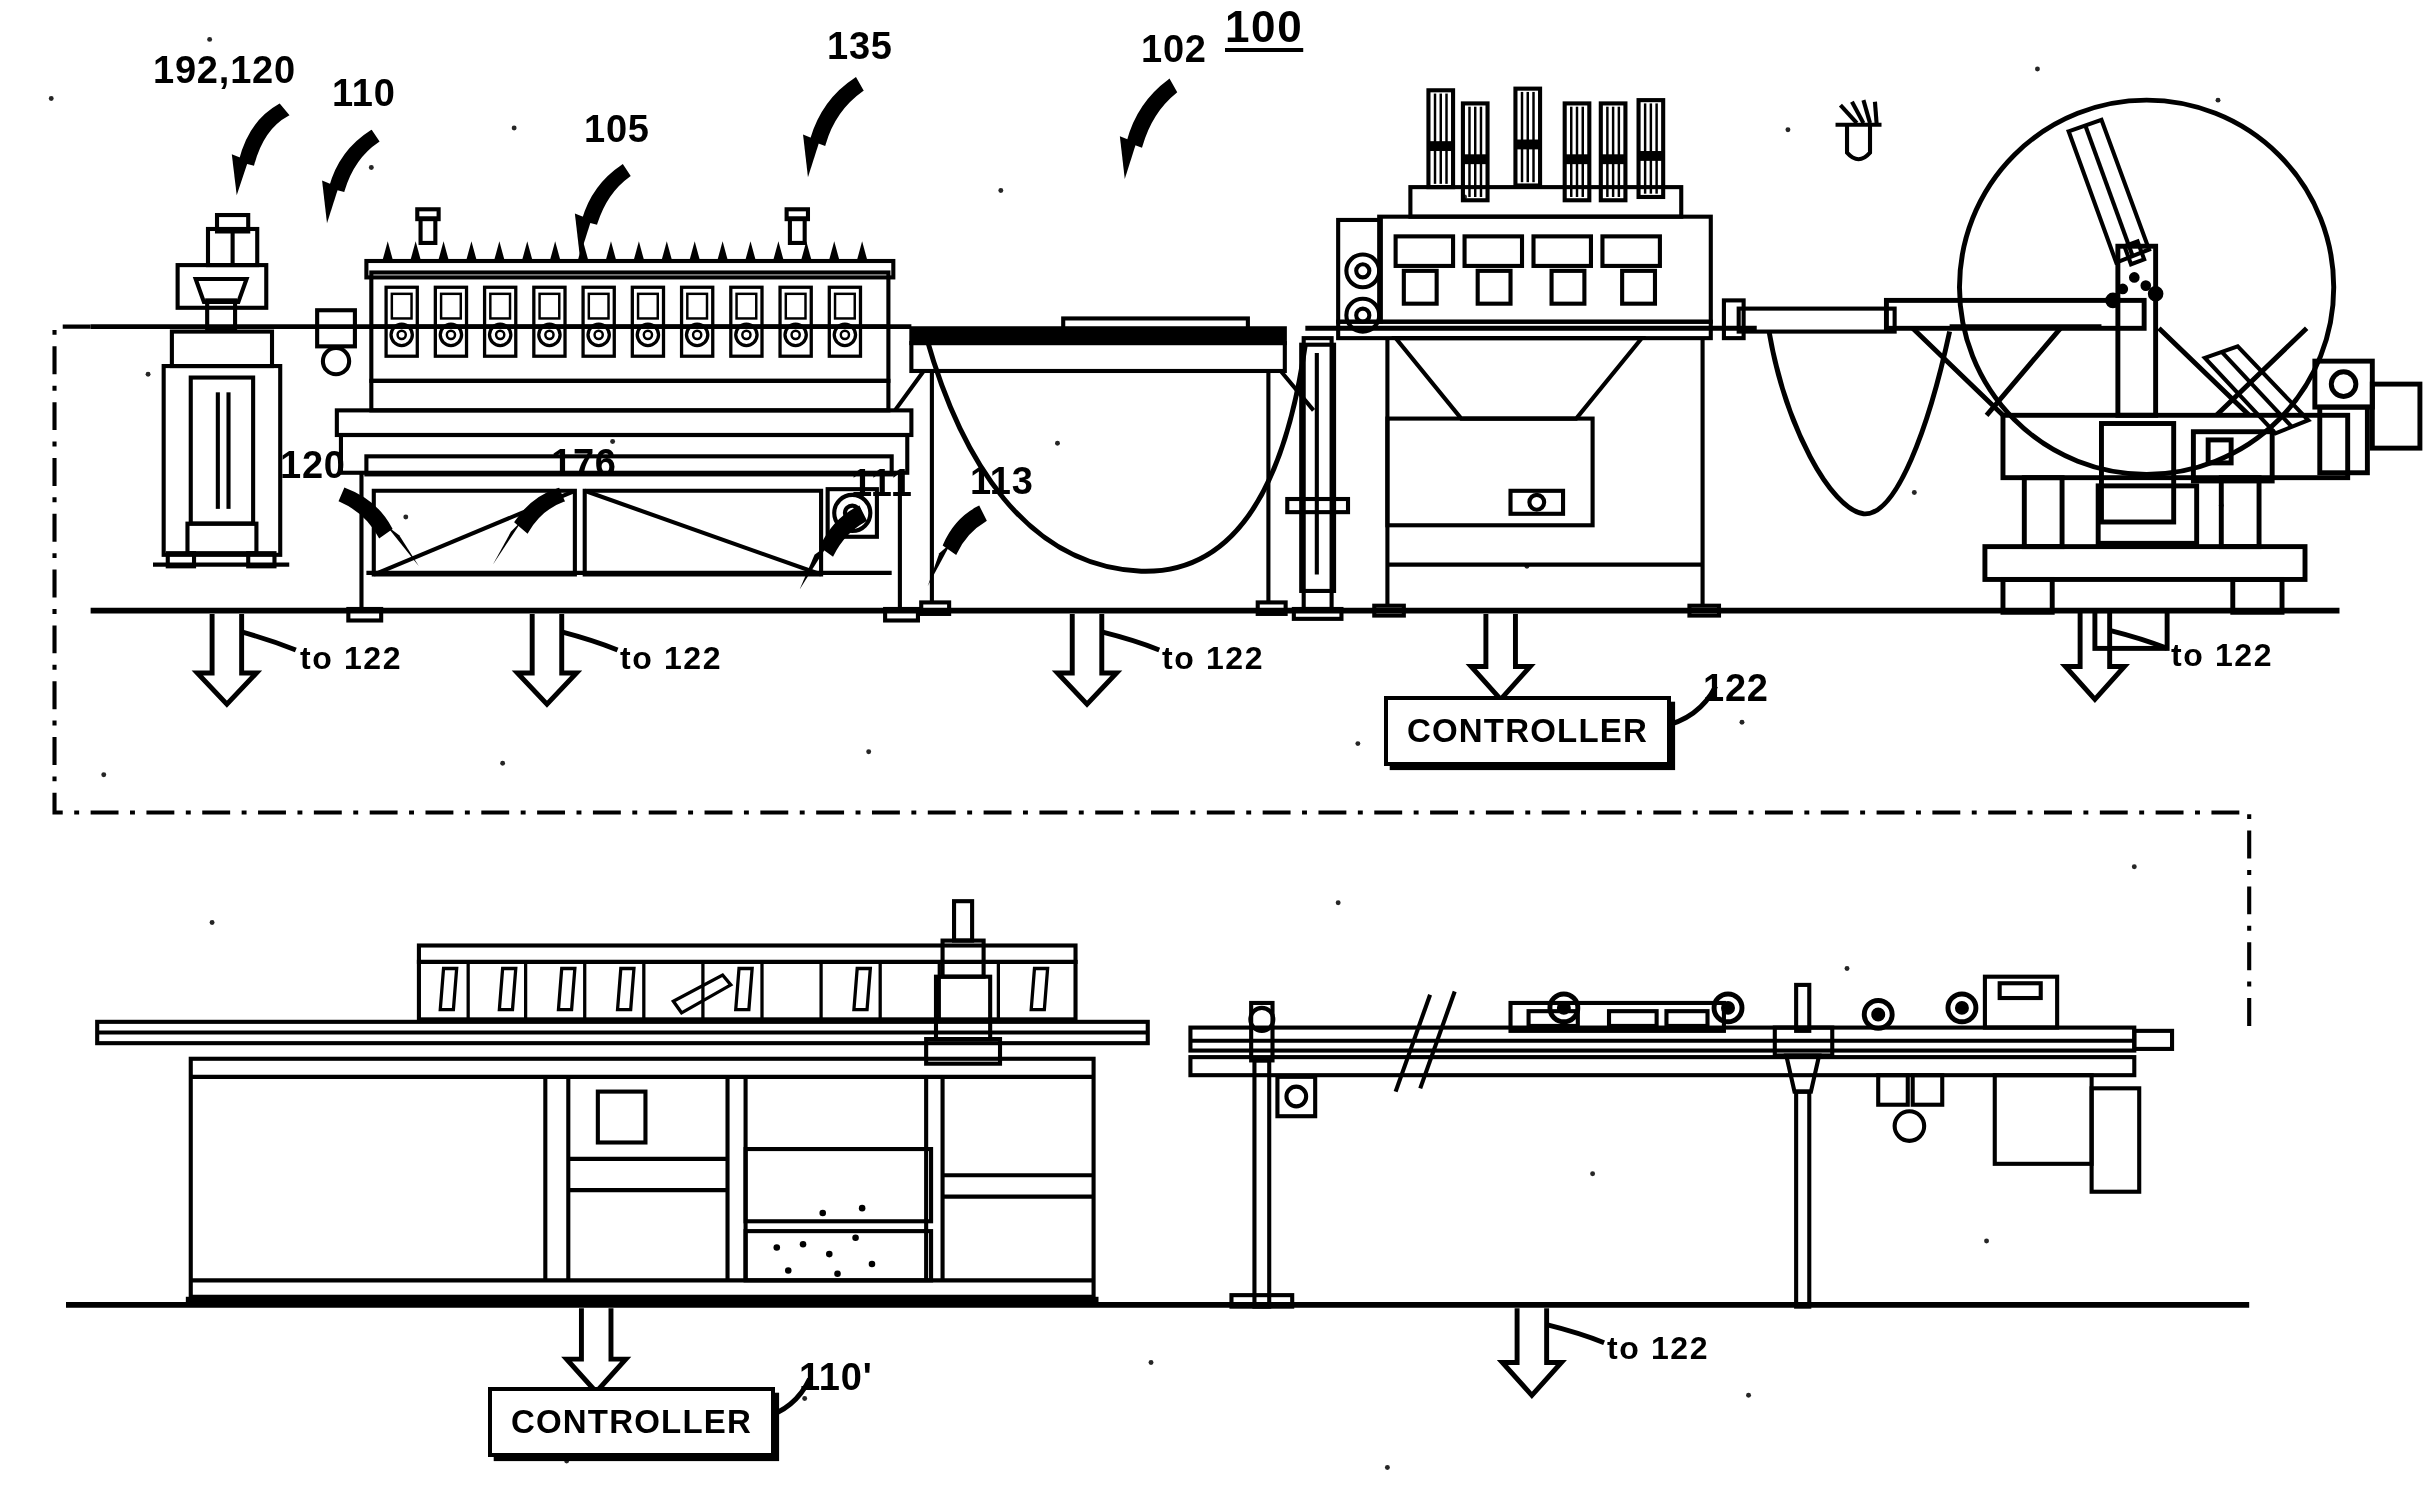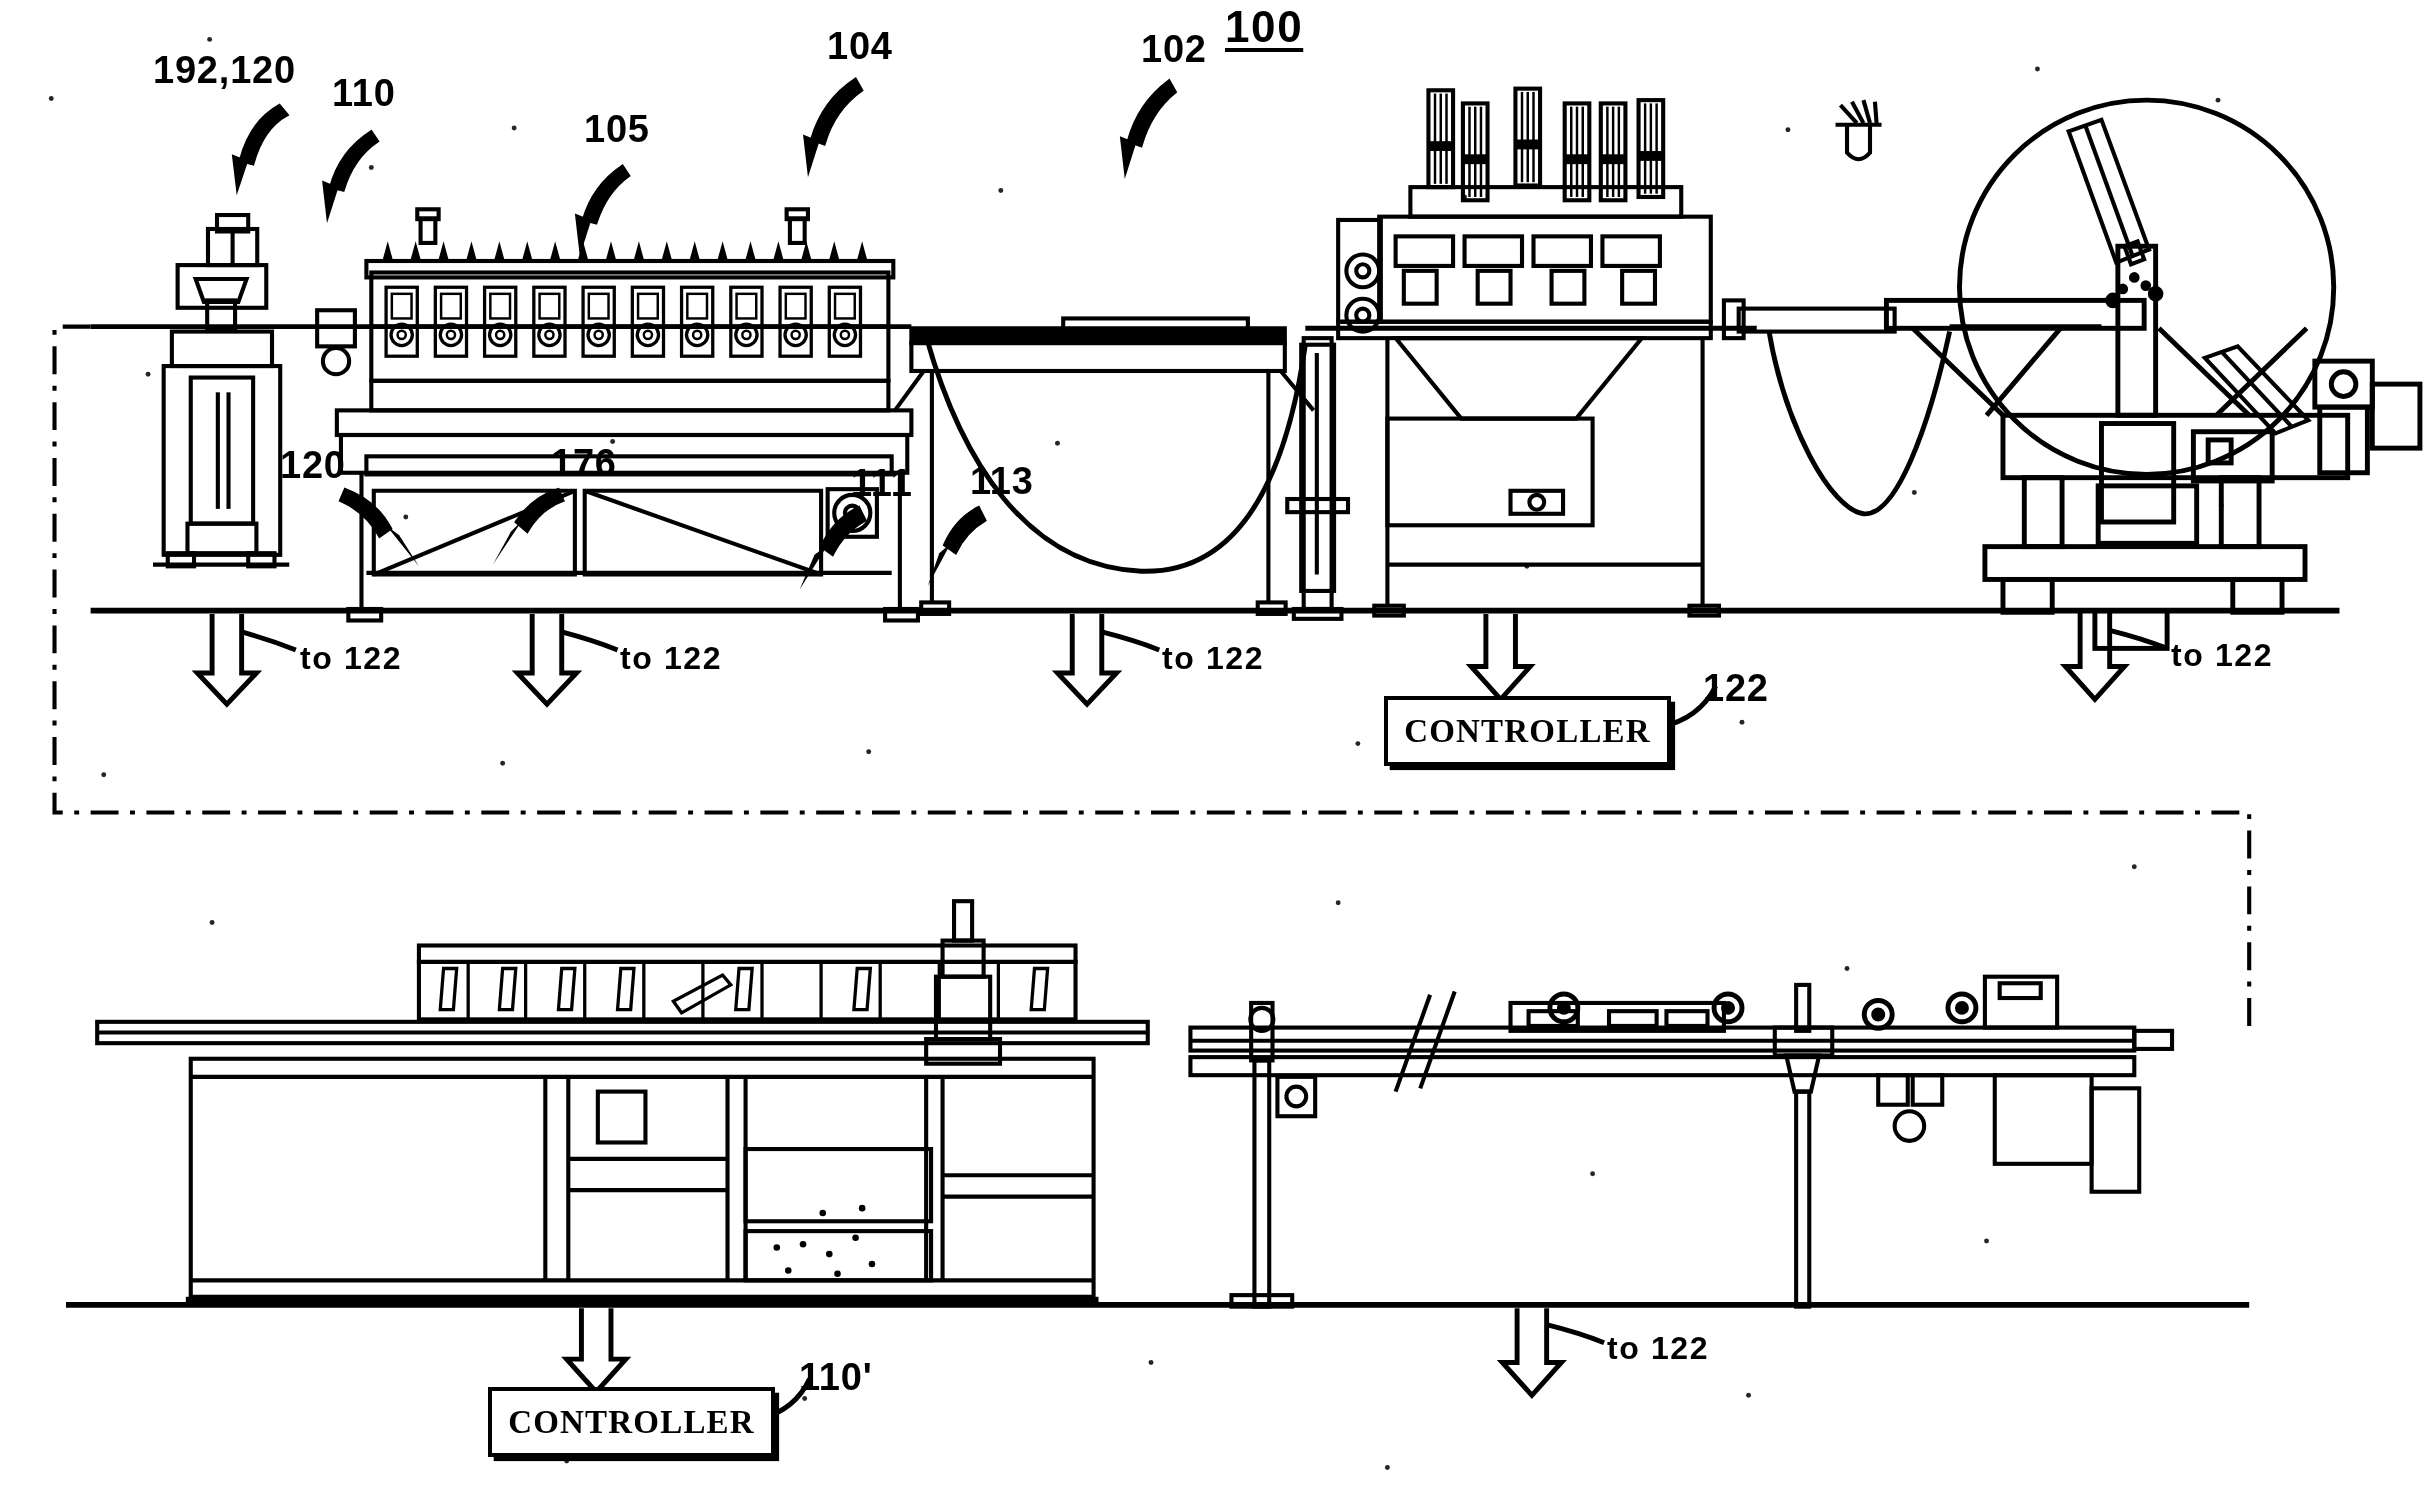--- a/index.html
+++ b/index.html
@@ -8,21 +8,21 @@
   #root{position:absolute;inset:0;}
   svg.layer{position:absolute;left:0;top:0;width:2426px;height:1511px;}
   .lbl{position:absolute;font-family:"Liberation Sans",sans-serif;
        font-weight:700;color:#000;white-space:nowrap;letter-spacing:0.8px;}
   .num{font-size:38px;}
   .fig-title{font-size:44px;text-decoration:underline;text-underline-offset:5.7px;
              text-decoration-thickness:4.1px;letter-spacing:1.6px;margin-left:12px;}
   .ctrl-box{position:absolute;border:4.1px solid #000;background:#fff;
             display:flex;align-items:center;justify-content:center;
             font-size:33px;font-weight:700;letter-spacing:1.2px;
-            box-shadow:4.9px 4.9px 0 -0.8px #000;font-family:Liberation Serif, serif;}
+            box-shadow:4.9px 4.9px 0 -0.8px #000;}
   .to122{font-size:32px;letter-spacing:1.6px;}
 </style>
 </head>
 <body>
 
 <div id="root">
 
   <svg class="layer" viewBox="0 0 2955 1841">
     <defs>
       <g id="rollstand">
@@ -478,21 +478,21 @@
       <circle cx="690" cy="1780" r="3"></circle>
         <circle cx="1690" cy="1788" r="3"></circle>
     </g>
   </svg>
 
   <div class="lbl fig-title" style="left:1213px;top:1.6px;">100</div>
 
   <div class="lbl num" style="left:153px;top:49px;">192,120</div>
   <div class="lbl num" style="left:332px;top:72px;">110</div>
   <div class="lbl num" style="left:584px;top:108px;">105</div>
-  <div class="lbl num" style="left:827px;top:24.6px;">104</div>
+  <div class="lbl num" style="left:827px;top:24.6px;">135</div>
   <div class="lbl num" style="left:1141px;top:28px;">102</div>
 
   <div class="lbl num" style="left:280px;top:444px;">120</div>
   <div class="lbl num" style="left:551px;top:442px;">176</div>
   <div class="lbl num" style="left:851px;top:462px;">111</div>
   <div class="lbl num" style="left:970px;top:460px;">113</div>
 
   <div class="lbl num" style="left:1703px;top:667px;">122</div>
   <div class="lbl num" style="left:799px;top:1356px;">110'</div>
 

